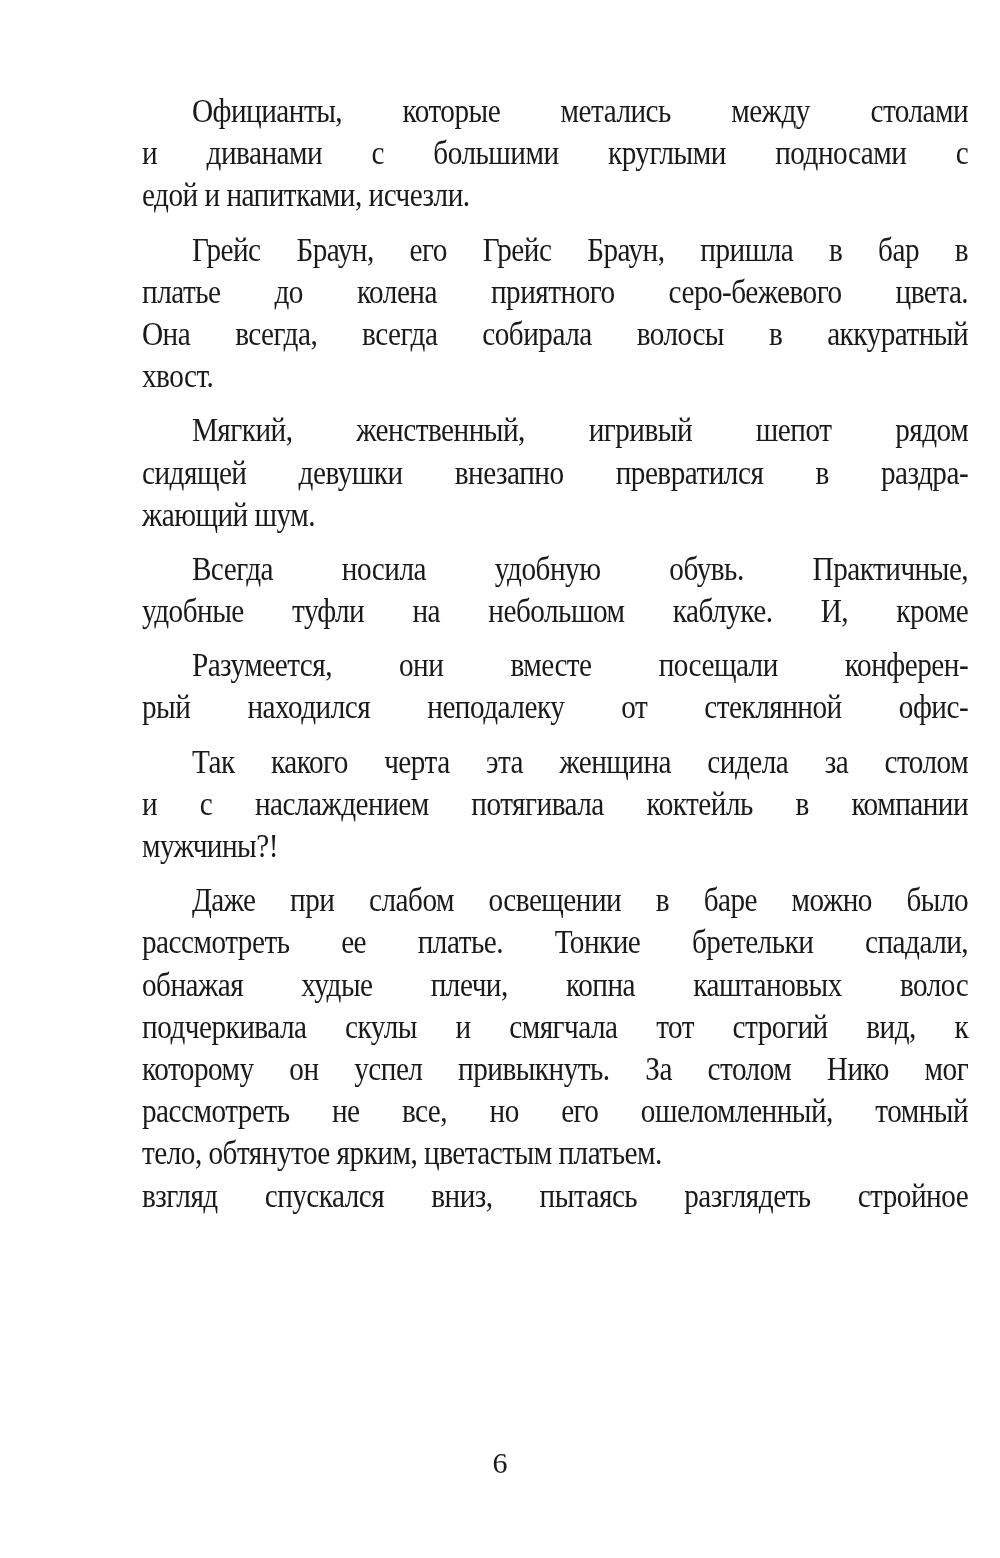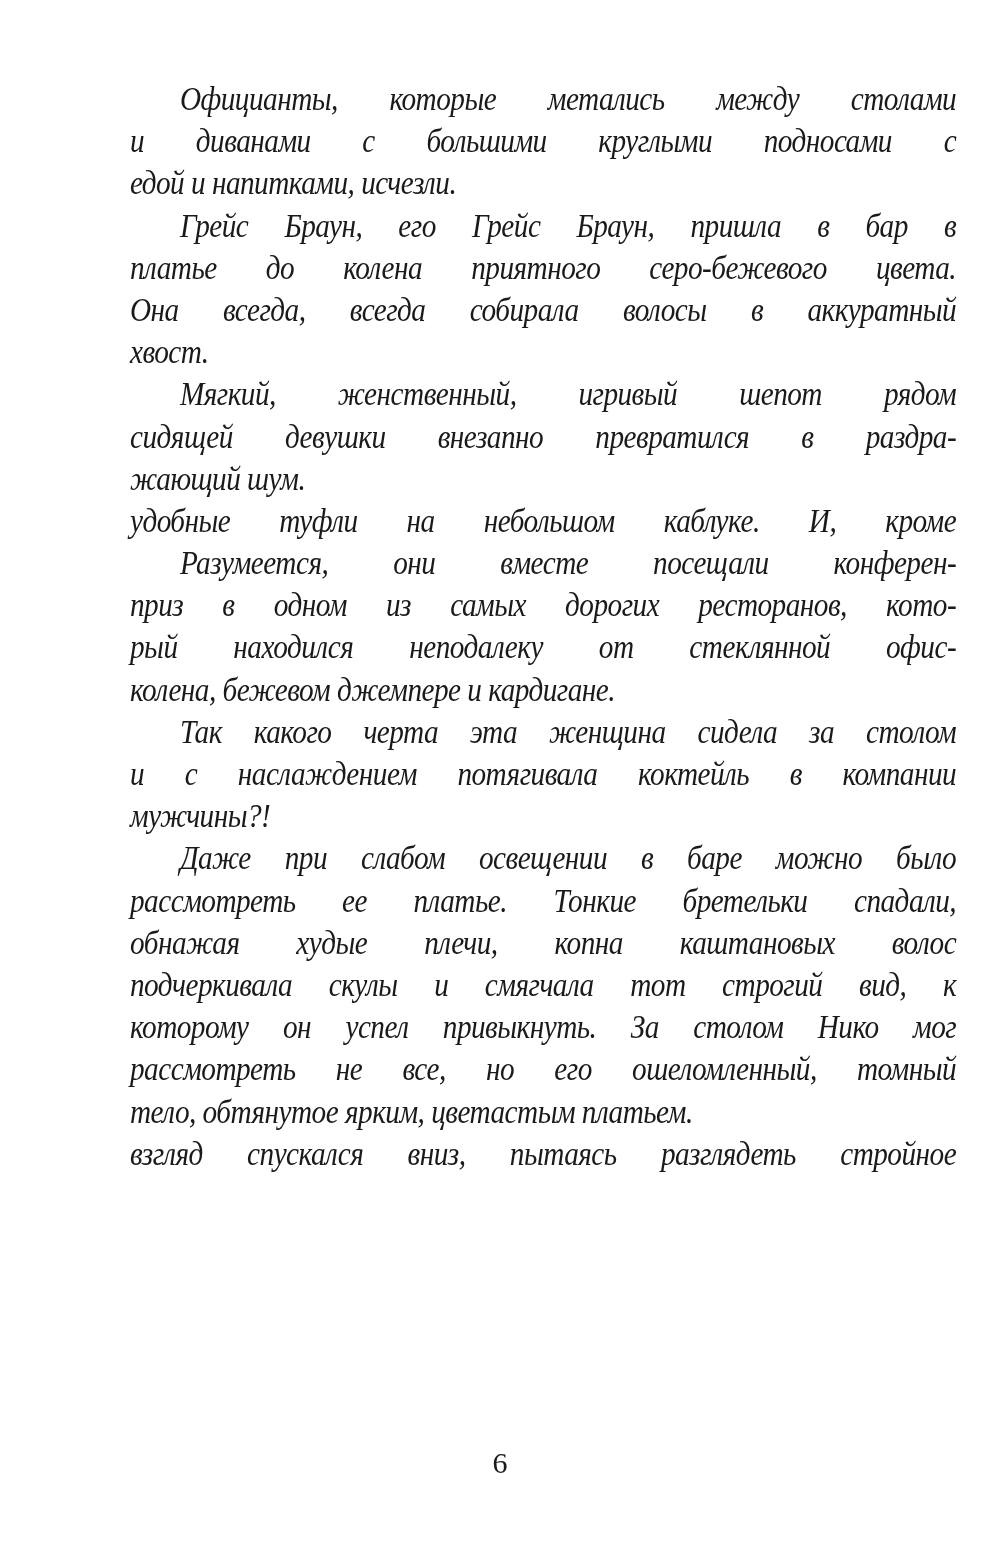--- a/index.html
+++ b/index.html
@@ -15,22 +15,21 @@
       font-family: "Liberation Serif", "DejaVu Serif", serif;
       color: #1a1a1a;
     }
     .page {
       position: absolute;
       left: 130px;
       top: 78px;
       width: 826px;
     }
     .paragraph {
-      margin: 0;
-      font-style: italic;
+      margin: 12px;
     }
     .line {
       display: block;
       height: 42.2px;
       line-height: 42.2px;
       font-size: 34px;
       letter-spacing: -0.6px;
       text-align: justify;
       text-align-last: justify;
       white-space: nowrap;
@@ -99,36 +98,33 @@
     <div class="line-wrap">
         <span class="line">сидящей девушки внезапно превратился в раздра-</span>
       </div>
     <div class="line-wrap">
         <span class="line last">жающий шум.</span>
       </div>
   </div>
 
   <div class="paragraph">
     <div class="line-wrap">
+        <span class="line indent">Всегда носила удобную обувь. Практичные,</span>
+      </div>
+    <div class="line-wrap">
         <span class="line">удобные туфли на небольшом каблуке. И, кроме</span>
       </div>
   </div>
 
   <div class="paragraph">
     <div class="line-wrap">
         <span class="line indent">Разумеется, они вместе посещали конферен-</span>
       </div>
     <div class="line-wrap">
-        <span class="line">приз в одном из самых дорогих ресторанов, кото-</span>
-      </div>
-    <div class="line-wrap">
         <span class="line">рый находился неподалеку от стеклянной офис-</span>
-      </div>
-    <div class="line-wrap">
-        <span class="line last">колена, бежевом джемпере и кардигане.</span>
       </div>
   </div>
 
   <div class="paragraph">
     <div class="line-wrap">
         <span class="line indent">Так какого черта эта женщина сидела за столом</span>
       </div>
     <div class="line-wrap">
         <span class="line">и с наслаждением потягивала коктейль в компании</span>
       </div>

